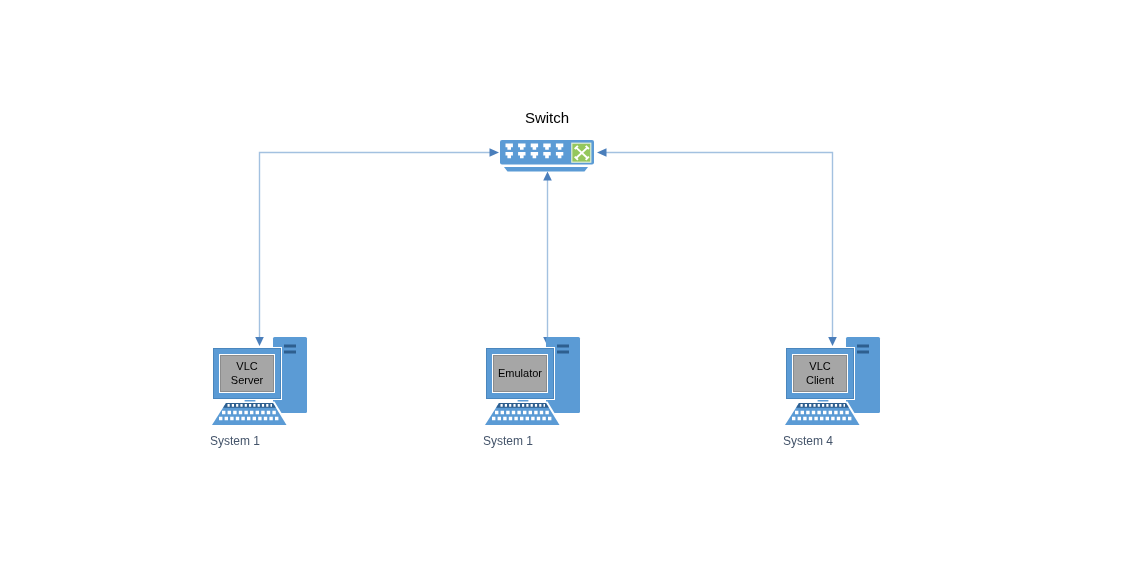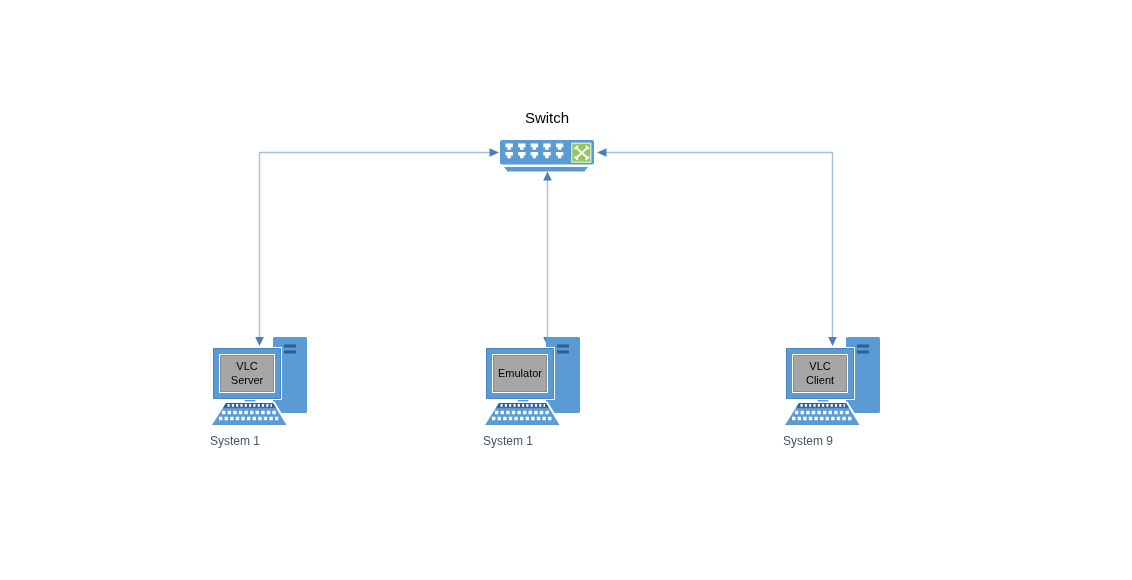--- a/index.html
+++ b/index.html
@@ -129,14 +129,14 @@
   <div class="screen-label">Emulator</div>
   <div class="system-label">System 1</div>
 </div>
 
 <div class="node computer-node" id="node-system-2">
   <svg class="workstation-svg" width="100" height="92">
     <use href="#icon-workstation"></use>
   </svg>
   <div class="screen-label">VLC
 Client</div>
-  <div class="system-label">System 9</div>
+  <div class="system-label">System 4</div>
 </div>
 
 </body></html>

